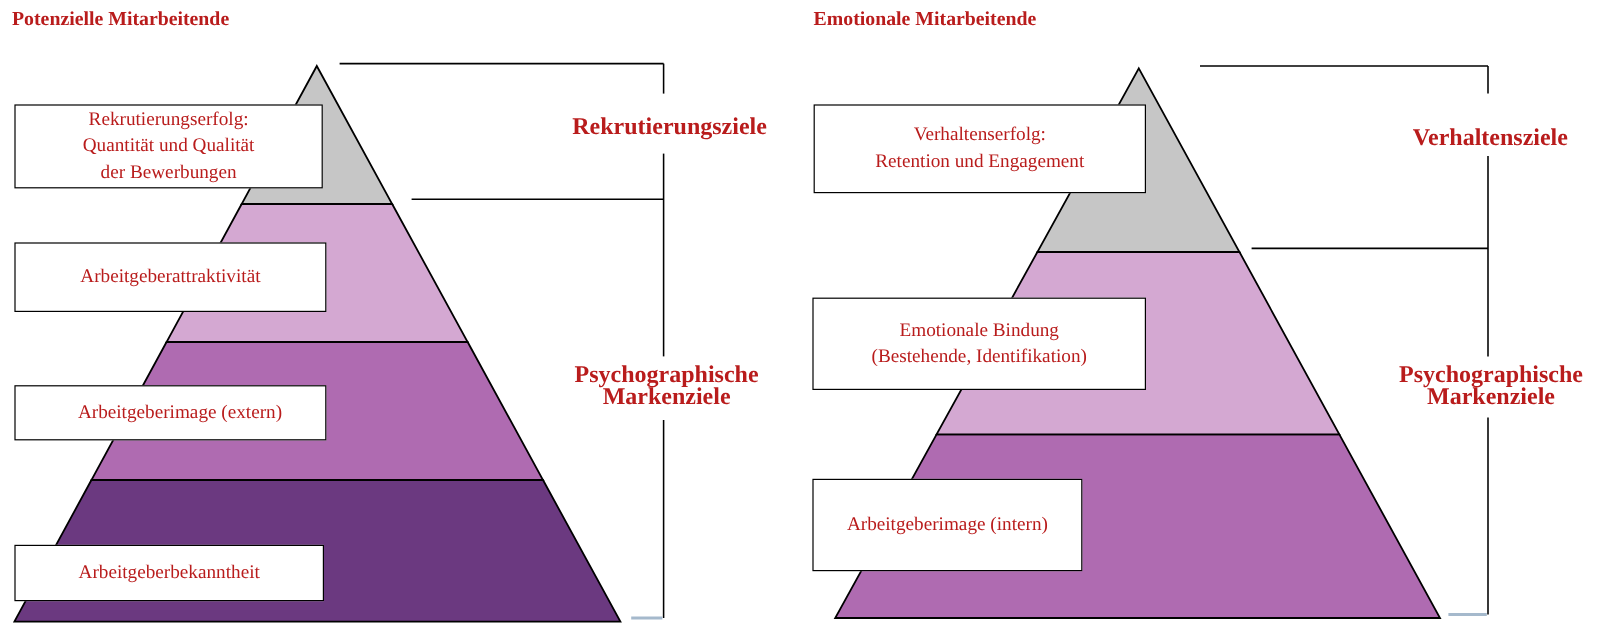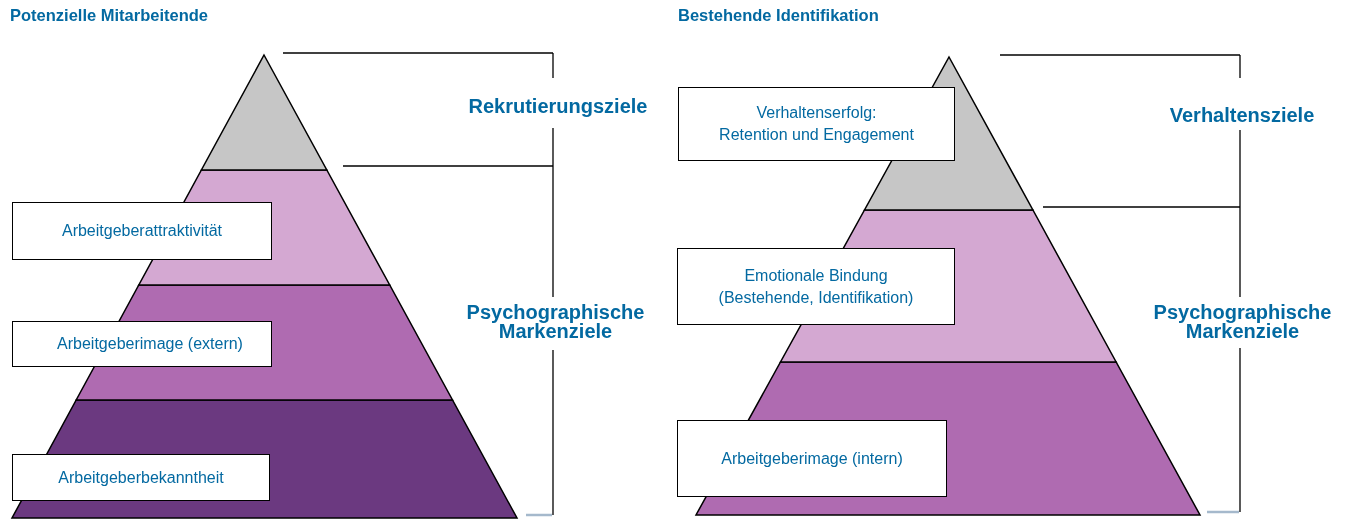--- a/index.html
+++ b/index.html
@@ -1,21 +1,21 @@
 <!DOCTYPE html>
 <html><head>
 <meta charset="utf-8">
 <style>
   html,body{margin:0;padding:0;background:#ffffff;}
   #canvas{
     position:relative;
     width:1351px;height:530px;
     background:#ffffff;
-    font-family:Liberation Sans, sans-serif;
-    color:#0369a1;
+    font-family:Liberation Serif, serif;
+    color:#b91c1c;
     overflow:hidden;
   }
   #pyramids{position:absolute;left:0;top:0;width:1351px;height:530px;}
   .chart-title{
     position:absolute;top:6px;
     font-size:16.5px;font-weight:bold;letter-spacing:0px;
     white-space:nowrap;
   }
   .label-box{
     position:absolute;
@@ -69,41 +69,46 @@
       <line x1="1000" y1="55" x2="1240" y2="55"></line>
       <line x1="1240" y1="55" x2="1240" y2="78"></line>
       <line x1="1240" y1="130" x2="1240" y2="297"></line>
       <line x1="1240" y1="348" x2="1240" y2="512"></line>
       <line x1="1043" y1="207" x2="1240" y2="207"></line>
     </g>
     <line x1="1207" y1="512" x2="1239" y2="512" stroke-width="2.5" stroke="#A5B9CC"></line>
   </svg>
 
   <div class="chart-title" style="left:10px;">Potenzielle Mitarbeitende</div>
-  <div class="chart-title" style="left:678px;">Bestehende Identifikation</div>
+  <div class="chart-title" style="left:678px;">Emotionale Mitarbeitende</div>
 
+  <div class="label-box" style="left:12px;top:87px;width:257px;height:70px;">
+    <span>Rekrutierungserfolg:</span>
+    <span>Quantität und Qualität</span>
+    <span>der Bewerbungen</span>
+  </div>
   <div class="label-box" style="left:12px;top:202px;width:260px;height:58px;">
     <span>Arbeitgeberattraktivität</span>
   </div>
   <div class="label-box" style="left:12px;top:321px;width:260px;height:46px;padding-left:16px;">
     <span>Arbeitgeberimage (extern)</span>
   </div>
   <div class="label-box" style="left:12px;top:454px;width:258px;height:47px;">
     <span>Arbeitgeberbekanntheit</span>
   </div>
 
   <div class="label-box" style="left:678px;top:87px;width:277px;height:74px;">
     <span>Verhaltenserfolg:</span>
     <span>Retention und Engagement</span>
   </div>
   <div class="label-box" style="left:677px;top:248px;width:278px;height:77px;">
     <span>Emotionale Bindung</span>
     <span>(Bestehende, Identifikation)</span>
   </div>
-  <div class="label-box" style="left:677px;top:420px;width:270px;height:77px;">
+  <div class="label-box" style="left:677px;top:399px;width:225px;height:77px;">
     <span>Arbeitgeberimage (intern)</span>
   </div>
 
   <div class="bracket-label" style="left:458px;top:97px;width:200px;">Rekrutierungsziele</div>
   <div class="bracket-label" style="left:453px;top:303px;width:205px;">
     <span>Psychographische</span>
     <span>Markenziele</span>
   </div>
   <div class="bracket-label" style="left:1142px;top:106px;width:200px;">Verhaltensziele</div>
   <div class="bracket-label" style="left:1140px;top:303px;width:205px;">

